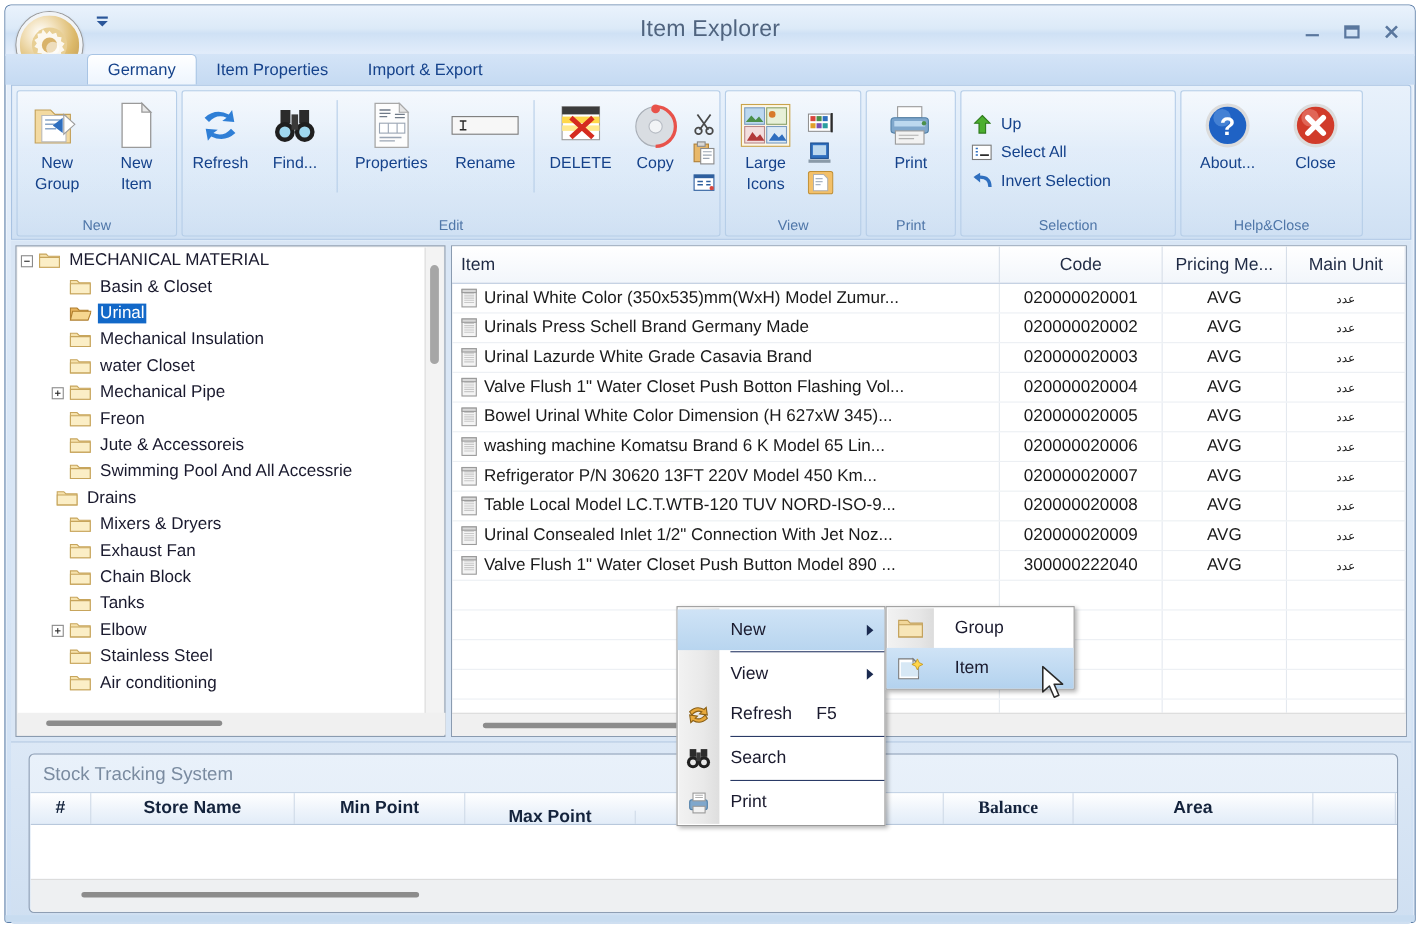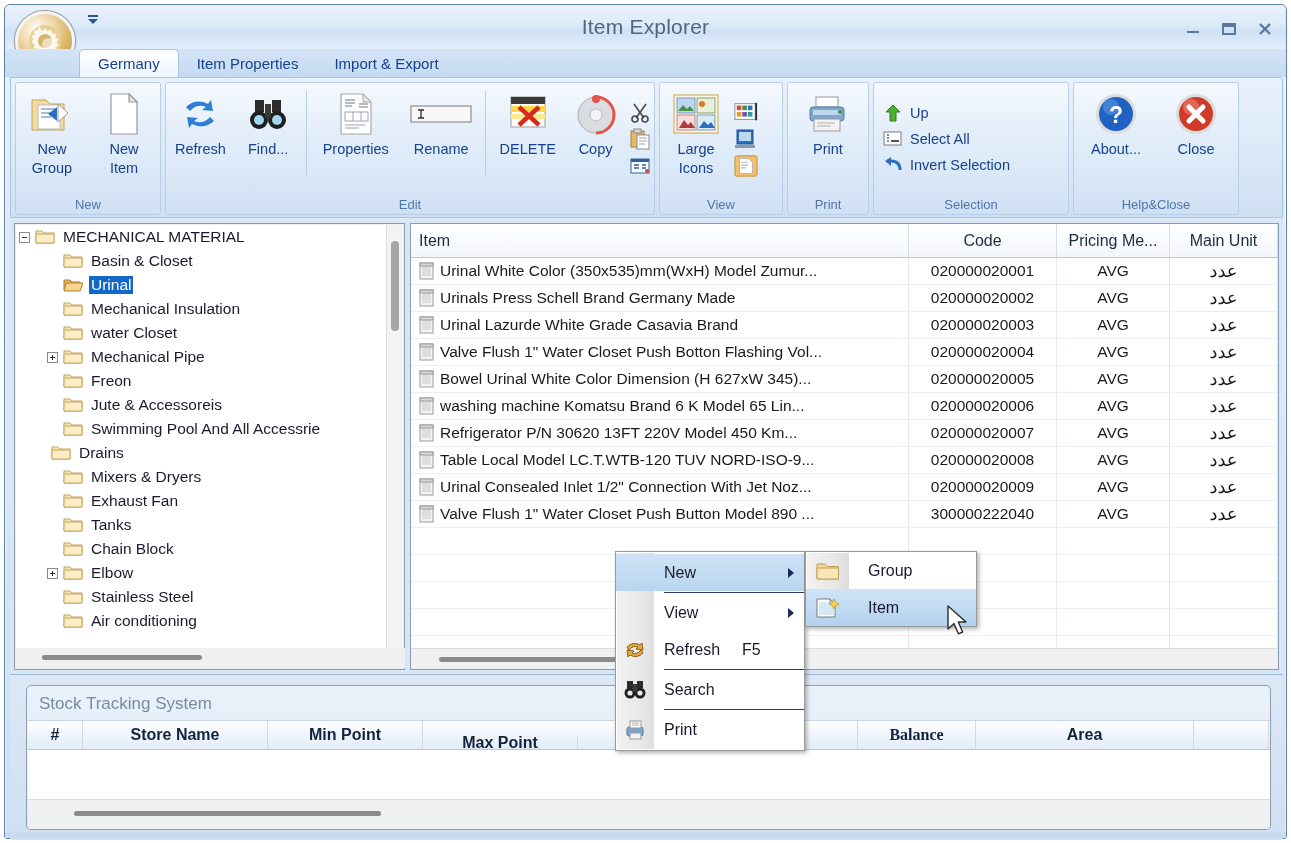--- a/index.html
+++ b/index.html
@@ -205,21 +205,21 @@
   .grid-body { position: absolute; left: 0; top: 34px; right: 0; bottom: 21px; overflow: hidden; }
   .grow { display: flex; height: 27px; border-bottom: 1px solid #eceff3; }
   .gc {
     display: flex; align-items: center;
     font-size: 15.5px; color: #1a1a1a;
     border-right: 1px solid #e4e9ef;
     padding: 0 8px;
     white-space: nowrap; overflow: hidden;
   }
   .gc.center { justify-content: center; }
-  .gc.ar { justify-content: center; font-size: 18px; direction: rtl; }
+  .gc.ar { justify-content: center; font-size: 11px; direction: rtl; }
   .rowicon { width: 15px; height: 18px; margin-right: 6px; flex: 0 0 auto; }
   .grid-hscroll {
     position: absolute; left: 0; bottom: 0; width: 100%; height: 21px;
     background: #f0f0f0; border-top: 1px solid #dcdcdc;
   }
   .grid-hscroll .bar {
     position: absolute; left: 28px; top: 8px; width: 232px; height: 5px;
     background: #8c8c8c; border-radius: 3px;
   }
 
@@ -795,31 +795,31 @@
                 <span class="tlabel">Exhaust Fan</span>
               </div>
               <div class="tree-row" style="padding-left: 28px;">
                 <span class="twisty"></span>
                 <span class="ficon">
                   <svg width="20" height="16" viewBox="0 0 20 16">
   <path d="M1 2 h6 l2 2 h10 v10 H1 z" fill="#f6e2ac" stroke="#c7a55c"></path>
   <path d="M1 5 h18 v9 H1 z" fill="#fbeec6" stroke="#c7a55c"></path>
                   </svg>
                 </span>
+                <span class="tlabel">Chain Block</span>
+              </div>
+              <div class="tree-row" style="padding-left: 28px;">
+                <span class="twisty"></span>
+                <span class="ficon">
+                  <svg width="20" height="16" viewBox="0 0 20 16">
+  <path d="M1 2 h6 l2 2 h10 v10 H1 z" fill="#f6e2ac" stroke="#c7a55c"></path>
+  <path d="M1 5 h18 v9 H1 z" fill="#fbeec6" stroke="#c7a55c"></path>
+                  </svg>
+                </span>
                 <span class="tlabel">Tanks</span>
-              </div>
-              <div class="tree-row" style="padding-left: 28px;">
-                <span class="twisty"></span>
-                <span class="ficon">
-                  <svg width="20" height="16" viewBox="0 0 20 16">
-  <path d="M1 2 h6 l2 2 h10 v10 H1 z" fill="#f6e2ac" stroke="#c7a55c"></path>
-  <path d="M1 5 h18 v9 H1 z" fill="#fbeec6" stroke="#c7a55c"></path>
-                  </svg>
-                </span>
-                <span class="tlabel">Chain Block</span>
               </div>
               <div class="tree-row" style="padding-left: 28px;">
                 <span class="twisty">
                   <span class="tw-box plus"></span>
                 </span>
                 <span class="ficon">
                   <svg width="20" height="16" viewBox="0 0 20 16">
   <path d="M1 2 h6 l2 2 h10 v10 H1 z" fill="#f6e2ac" stroke="#c7a55c"></path>
   <path d="M1 5 h18 v9 H1 z" fill="#fbeec6" stroke="#c7a55c"></path>
                   </svg>

